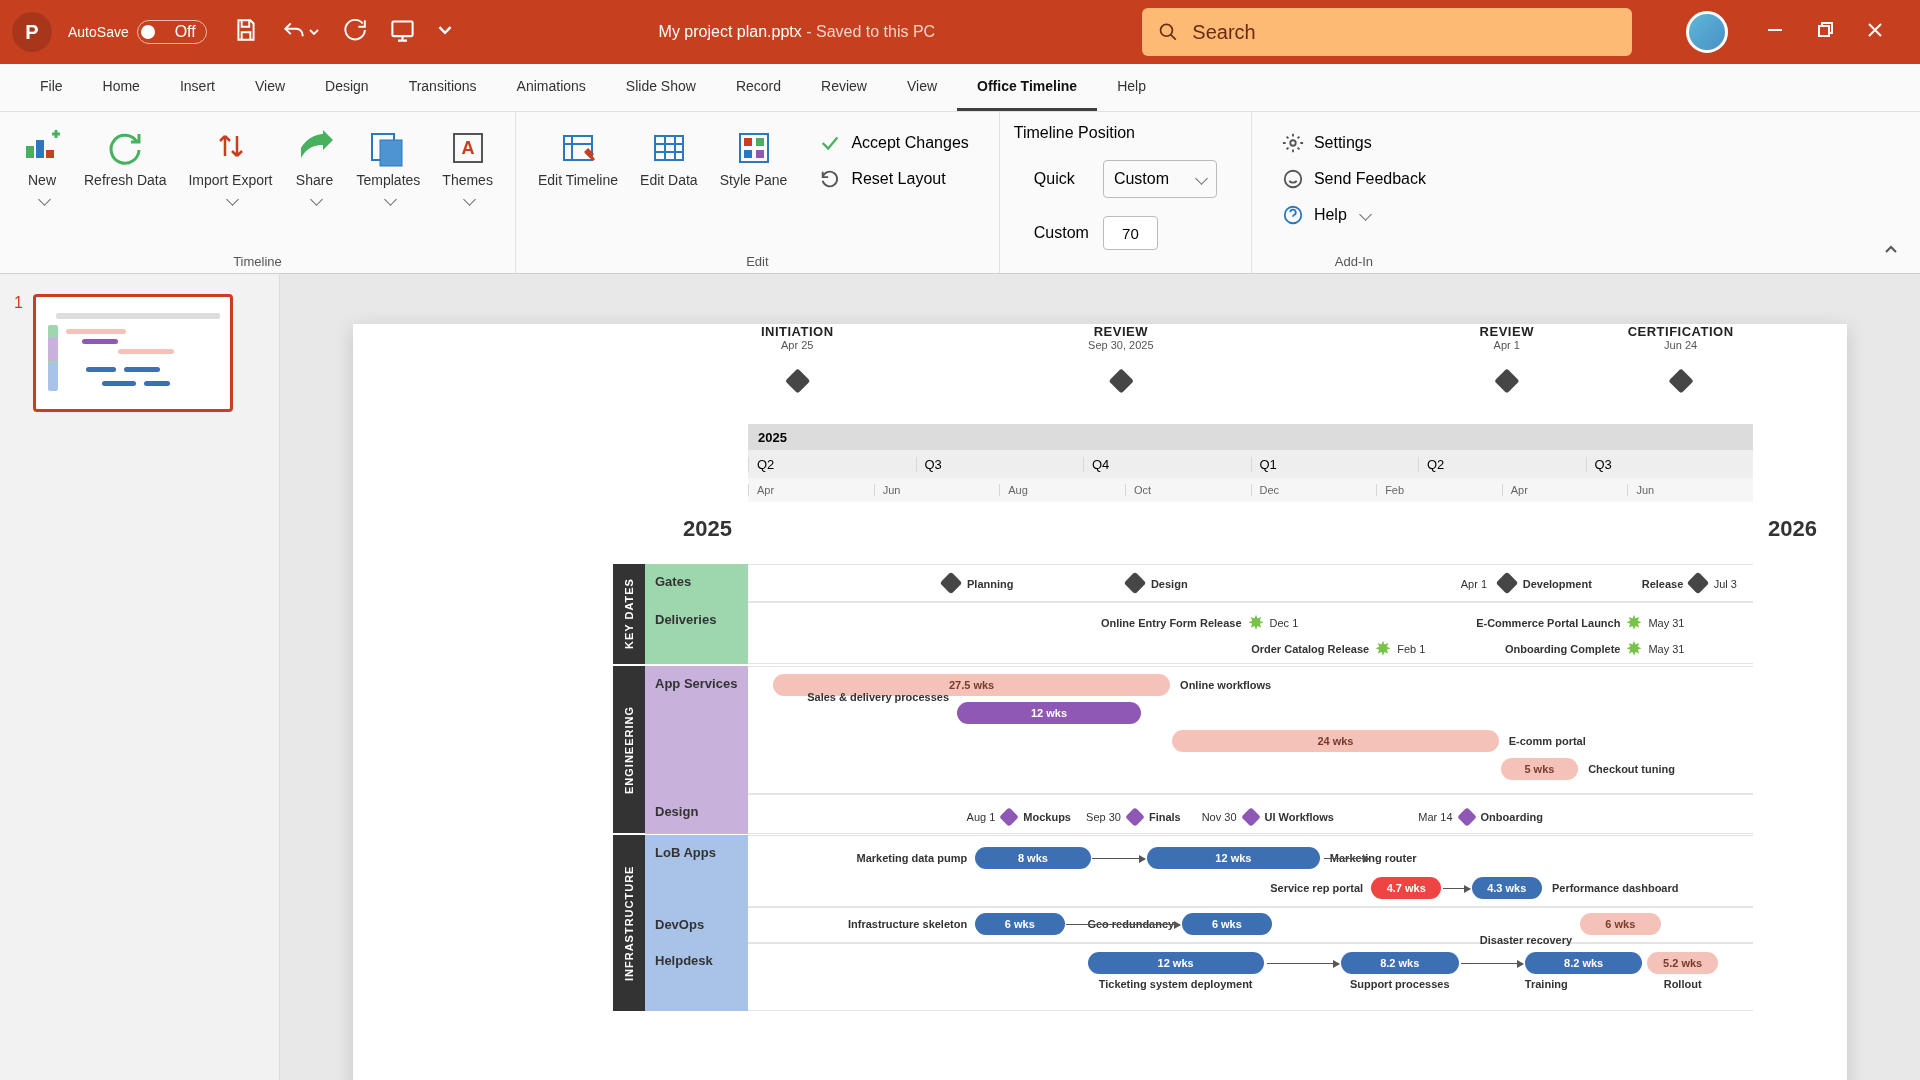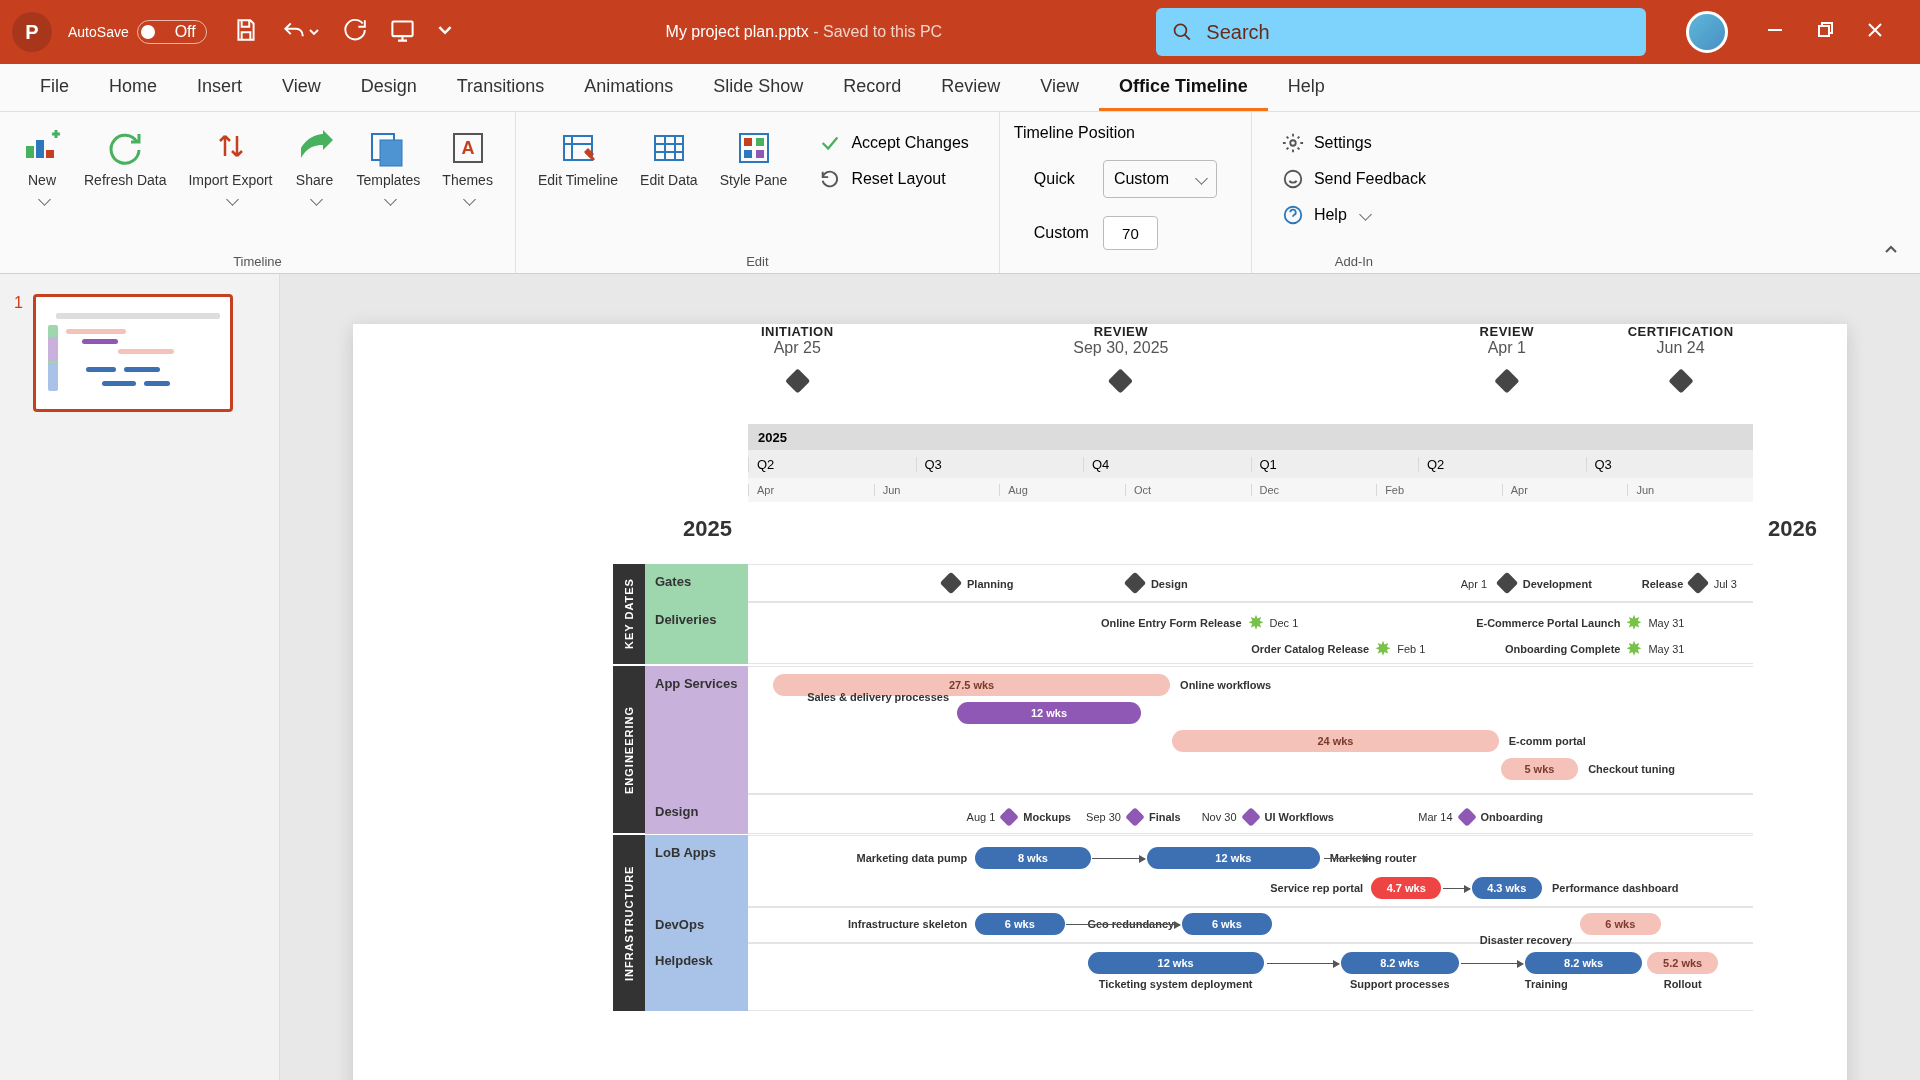--- a/index.html
+++ b/index.html
@@ -8,31 +8,31 @@
     
     .title-bar { background: #c6401f; height: 64px; display: flex; align-items: center; padding: 0 12px; color: #fff; gap: 8px; }
     .app-icon { width: 40px; height: 40px; border-radius: 50%; background: #a8361a; display: flex; align-items: center; justify-content: center; font-weight: bold; font-size: 20px; }
     .autosave-label { font-size: 14px; margin-left: 8px; }
     .autosave-toggle { width: 70px; height: 24px; border-radius: 12px; border: 1.5px solid #e8b9ab; display: flex; align-items: center; padding: 2px; font-size: 16px; position: relative; justify-content: flex-end; padding-right: 10px;}
     .autosave-knob { position: absolute; left: 3px; width: 14px; height: 14px; border-radius: 50%; background: #fff; }
     .qa-group { display: flex; align-items: center; gap: 22px; margin-left: 18px; }
     .qa-icon { color: #fff; stroke: #fff; fill: none; stroke-width: 1.8; }
     .title-center { flex: 1; text-align: center; font-size: 16px; color: #fff; }
     .title-center .saved { color: #f2d4cb; }
-    .search-box { background: #7dd3fc; border-radius: 6px; width: 490px; height: 48px; display: flex; align-items: center; padding: 0 16px; gap: 14px; margin-right: 32px; }
+    .search-box { background: #fdba74; border-radius: 6px; width: 490px; height: 48px; display: flex; align-items: center; padding: 0 16px; gap: 14px; margin-right: 46px; }
     .search-box input { background: transparent; border: none; outline: none; color: #5b1f0e; font-size: 20px; width: 100%; }
     .search-box input::placeholder { color: #6b2a15; }
     .user-avatar { width: 42px; height: 42px; border-radius: 50%; background: linear-gradient(135deg, #5db8d8, #4a8fc5); border: 3px solid #fff; margin-right: 30px; }
     .win-controls { display: flex; gap: 32px; margin-right: 24px; }
     .win-controls svg { stroke: #fff; fill: none; stroke-width: 2; }
 
     
     .ribbon-tabs { background: #fafafa; height: 48px; display: flex; align-items: stretch; border-bottom: 1px solid #e0e0e0; padding-left: 20px; gap: 0; }
-    .ribbon-tab { padding: 0 20px; font-size: 18px; color: #333; display: flex; align-items: center; border-bottom: 3px solid transparent; cursor: pointer; }
-    .ribbon-tab.active { font-weight: 600; border-bottom: 3px solid #f97316; color: #111; }
+    .ribbon-tab { padding: 0 20px; font-size: 14px; color: #333; display: flex; align-items: center; border-bottom: 3px solid transparent; cursor: pointer; }
+    .ribbon-tab.active { font-weight: 600; border-bottom: 3px solid #404040; color: #111; }
 
     
     .ribbon { background: #fafafa; height: 162px; display: flex; border-bottom: 1px solid #d0d0d0; position: relative; }
     .ribbon-group { border-right: 1px solid #e2e2e2; padding: 12px 14px 4px 14px; display: flex; flex-direction: column; justify-content: space-between; align-items: center; }
     .ribbon-group-label { font-size: 13px; color: #555; margin-top: 6px; text-align: center; }
     .btn-row { display: flex; gap: 6px; }
     .big-btn { display: flex; flex-direction: column; align-items: center; gap: 4px; padding: 4px 8px; font-size: 14px; color: #333; text-align: center; line-height: 1.15; cursor: pointer; }
     .big-btn .ico { width: 40px; height: 40px; display: flex; align-items: center; justify-content: center; }
     .chev::after { content: ""; display: inline-block; width: 8px; height: 8px; border-right: 1.5px solid #666; border-bottom: 1.5px solid #666; transform: rotate(45deg); vertical-align: middle; margin-left: 4px; margin-bottom: 3px; }
     .edit-col { display: flex; flex-direction: column; gap: 14px; padding: 8px 16px; font-size: 16px; }
@@ -53,21 +53,21 @@
     .canvas-area { flex: 1; background: #e8e8e8; display: flex; justify-content: center; padding: 50px 0; overflow: auto; }
     .slide { width: 1494px; height: 840px; background: #fff; box-shadow: 0 4px 18px rgba(0,0,0,0.15); position: relative; padding-top: 100px; }
 
     .tl-area { position: absolute; left: 395px; right: 94px; top: 100px; }
     .year-left { position: absolute; left: 330px; top: 192px; font-size: 22px; font-weight: 600; color: #333; }
     .year-right { position: absolute; right: 30px; top: 192px; font-size: 22px; font-weight: 600; color: #333; }
 
     .milestones-top { position: absolute; left: 0; right: 0; top: -100px; height: 55px; }
     .ms { position: absolute; text-align: center; transform: translateX(-50%); }
     .ms-title { font-size: 13px; font-weight: 700; letter-spacing: 0.5px; color: #222; }
-    .ms-date { font-size: 16px; color: #555; }
+    .ms-date { font-size: 11px; color: #555; }
     .ms-sq { position: absolute; top: 48px; width: 18px; height: 18px; background: #464646; border-radius: 3px; left: 50%; transform: translateX(-50%) rotate(45deg); }
     .ms-sq::after { content: ""; position: absolute; inset: 0; border-radius: 3px; }
 
     .scale { height: 78px; }
     .scale-year { height: 26px; background: #dcdcdc; font-size: 13px; font-weight: 600; padding-left: 10px; display: flex; align-items: center; }
     .scale-q { height: 28px; background: #eee; display: grid; font-size: 13px; align-items: center; }
     .scale-m { height: 24px; background: #f6f6f6; display: grid; font-size: 11px; color: #666; align-items: center; }
     .scale-q > div, .scale-m > div { padding-left: 8px; border-left: 1px solid #d8d8d8; }
 
     .swimlanes { position: absolute; left: 395px; top: 240px; right: 94px; }

